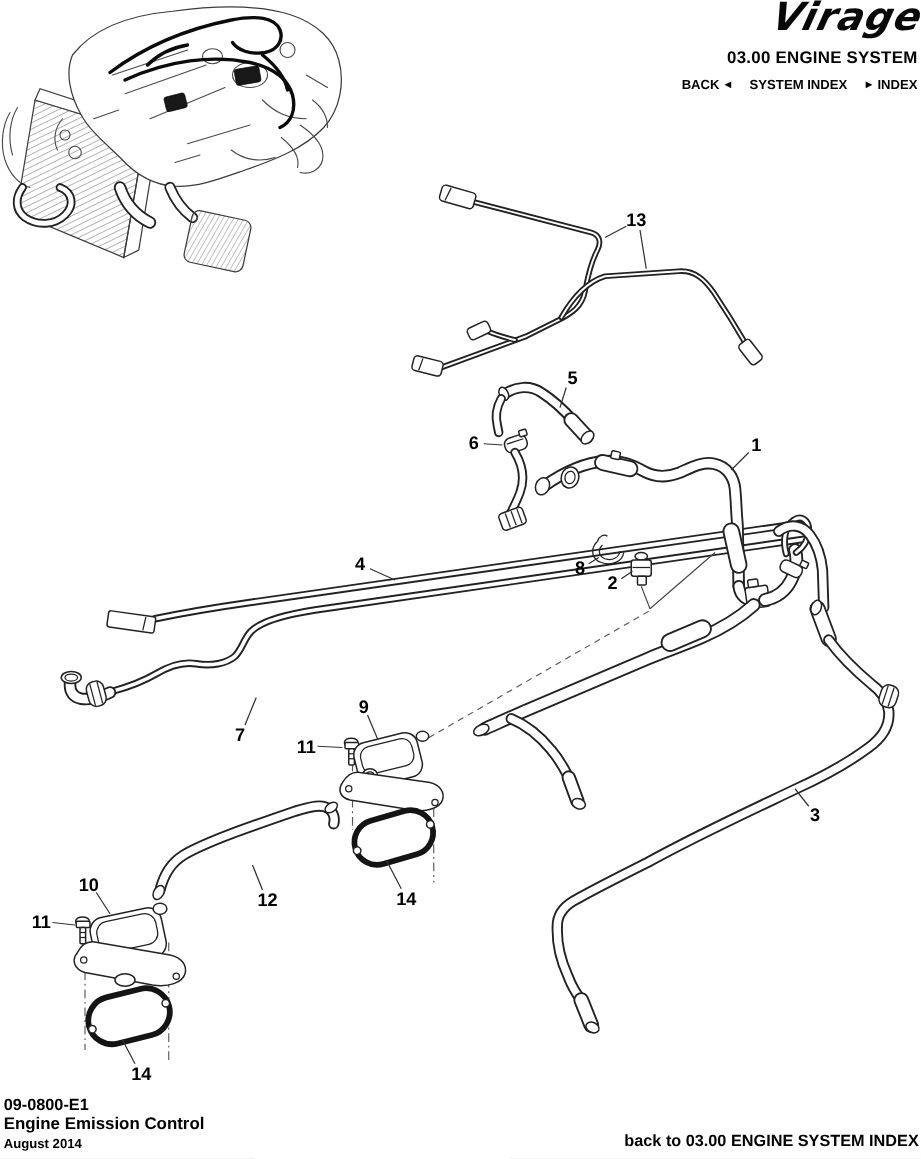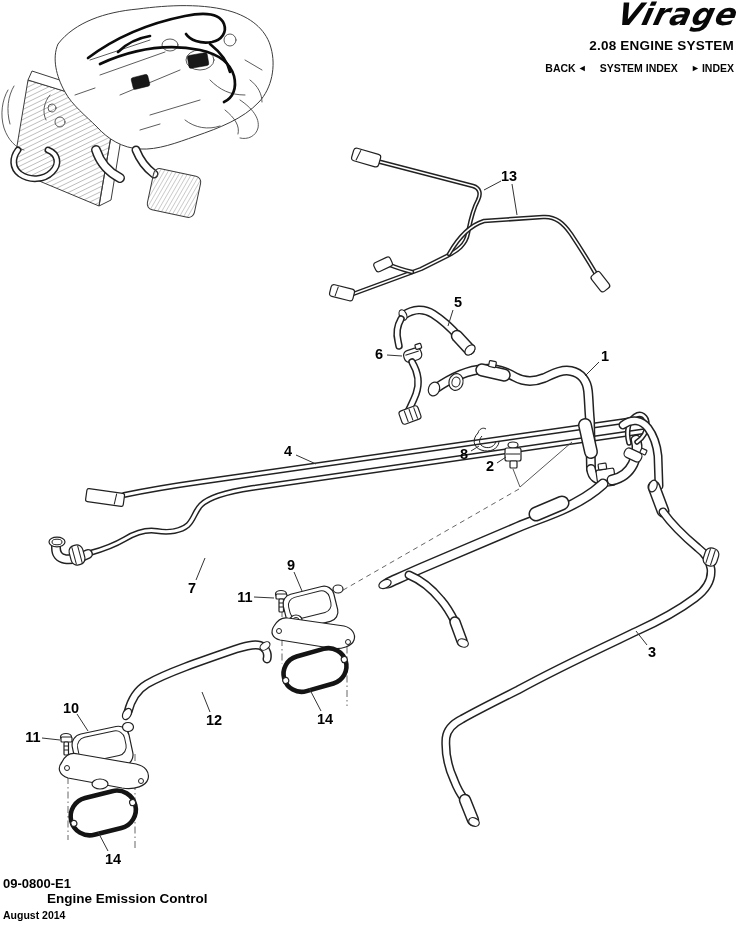--- a/index.html
+++ b/index.html
@@ -22,21 +22,21 @@
   }
   .nav{
     position:absolute;top:62px;right:3px;
     font-size:10.5px;font-weight:bold;display:flex;gap:13px;color:#040404;
   }
   .navlink{cursor:pointer;white-space:nowrap;}
   .arr{font-size:9px;position:relative;top:-1px;}
   
   .footer-left{position:absolute;left:3px;top:876px;line-height:1.18;}
   .doc-code{font-size:13px;font-weight:bold;}
-  .doc-title{font-size:13.5px;font-weight:bold;margin-left:44px;}
+  .doc-title{font-size:13.5px;font-weight:bold;}
   .doc-date{font-size:10.5px;font-weight:bold;margin-top:2px;}
   .footer-right{
     position:absolute;right:2px;top:905px;
     font-size:13px;font-weight:bold;cursor:pointer;
   }
   
   path.tube{stroke:#222;fill:none;stroke-linecap:round;stroke-linejoin:round;}
   path.tube-core{stroke:#fff;fill:none;stroke-linecap:round;stroke-linejoin:round;}
   .part{fill:#fff;stroke:#222;stroke-width:1.2;}
   .part-thin{fill:none;stroke:#222;stroke-width:1;}
@@ -346,26 +346,27 @@
         <line x1="77" y1="714" x2="88" y2="731" class="leader"></line>
         <text x="71" y="713" class="callout">10</text>
         <line x1="42" y1="738" x2="60" y2="740" class="leader"></line>
         <text x="33" y="742" class="callout">11</text>
         <line x1="108" y1="851" x2="98" y2="832" class="leader"></line>
         <text x="113" y="864" class="callout">14</text>
       </g>
   </svg>
 
   <div class="logo">Virage</div>
-  <div class="section-title">2.08 ENGINE SYSTEM</div>
+  <div class="section-title">03.00 ENGINE SYSTEM</div>
   <div class="nav">
     <span class="navlink"><span>BACK</span> <span class="arr">◄</span></span>
     <span class="navlink">SYSTEM INDEX</span>
     <span class="navlink"><span class="arr">►</span> <span>INDEX</span></span>
   </div>
 
   <div class="footer-left">
     <div class="doc-code">09-0800-E1</div>
     <div class="doc-title">Engine Emission Control</div>
     <div class="doc-date">August 2014</div>
   </div>
+  <div class="footer-right">back to 03.00 ENGINE SYSTEM INDEX</div>
 
 </div>
 
 </body></html>

